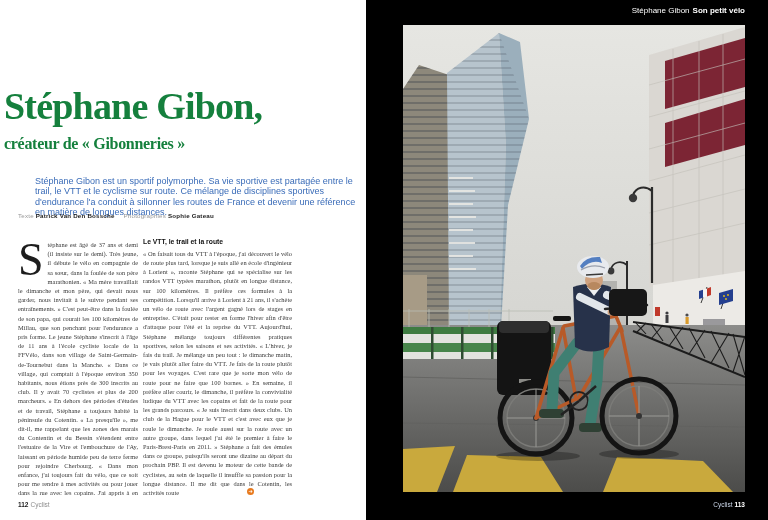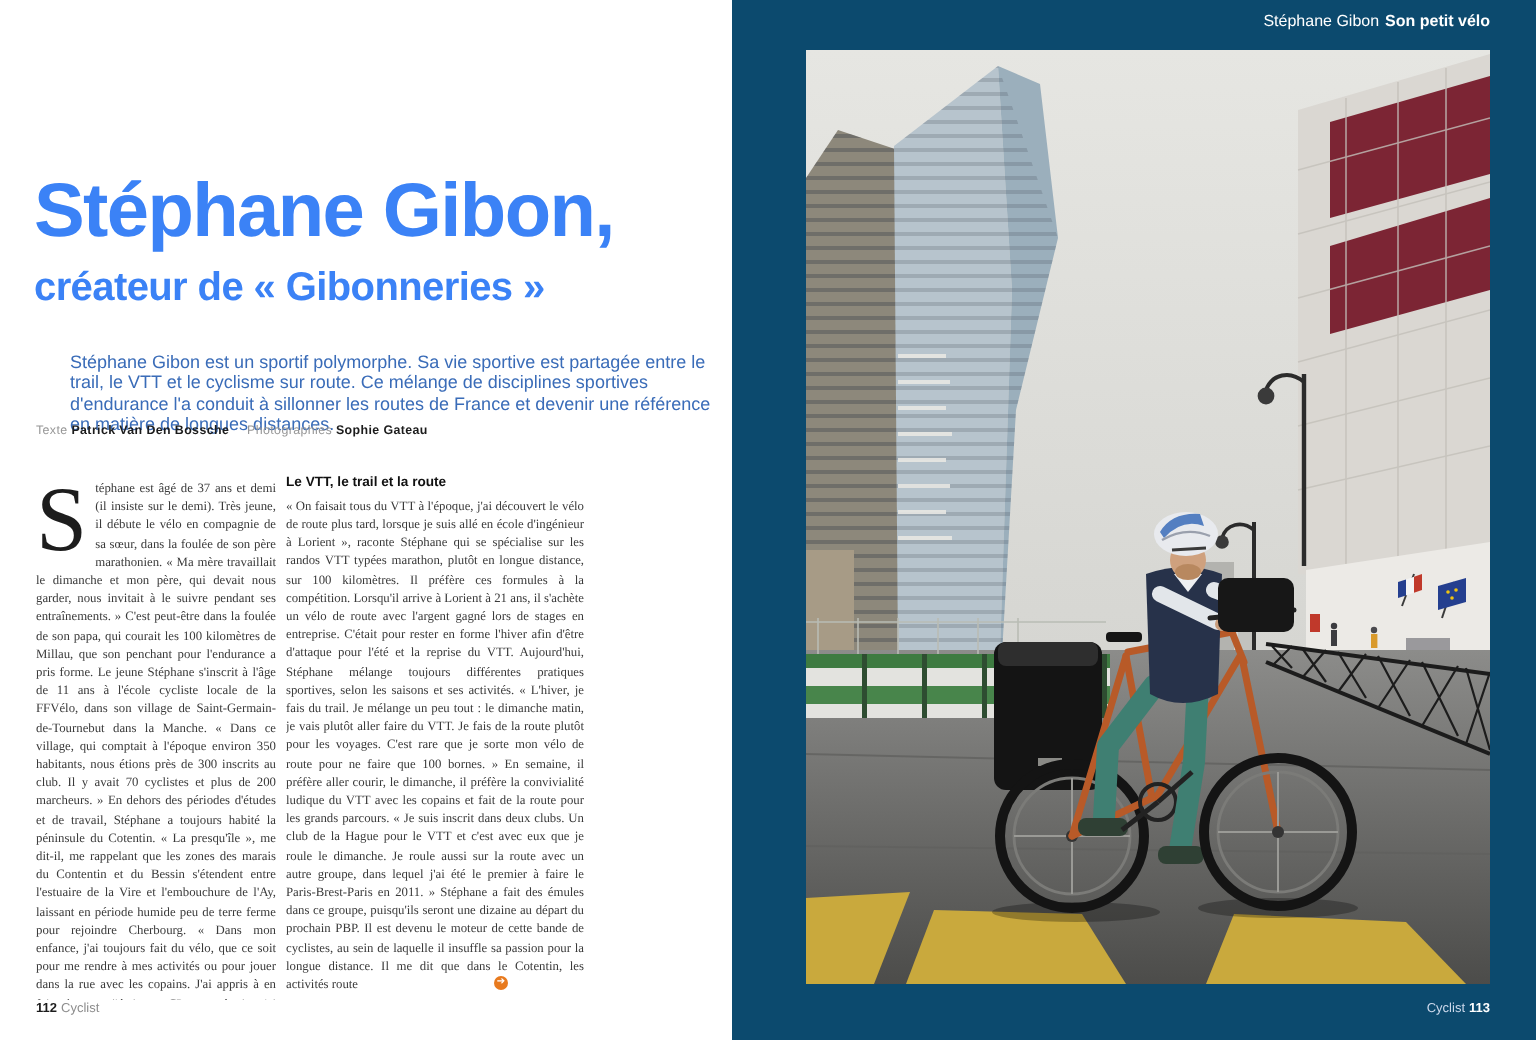--- a/index.html
+++ b/index.html
@@ -1,43 +1,43 @@
 <!DOCTYPE html>
 <html><head>
 <meta charset="utf-8">
 <style>
   html,body{margin:0;padding:0;width:768px;height:520px;overflow:hidden;background:#ffffff;
             font-family:"Liberation Sans",sans-serif;}
   .spread{position:relative;width:768px;height:520px;background:#ffffff;}
 
   
   .page-left{position:absolute;left:0;top:0;width:366px;height:520px;background:#ffffff;}
-  .headline{position:absolute;left:17px;top:86px;color:#3b82f6;font-family:Liberation Sans, sans-serif;}
+  .headline{position:absolute;left:4px;top:86px;color:#15803d;font-family:Liberation Serif, serif;}
   .headline-1{margin:0;font-size:38px;line-height:40px;font-weight:700;letter-spacing:-0.8px;}
-  .headline-2{margin:5px 0 0 0;font-size:20px;line-height:26px;font-weight:700;letter-spacing:-0.3px;}
+  .headline-2{margin:5px 0 0 0;font-size:16px;line-height:26px;font-weight:700;letter-spacing:-0.3px;}
   .standfirst{position:absolute;left:18px;top:167px;width:324px;font-size:9px;line-height:10.4px;
               color:#3a6cb8;margin-left:17px;}
   .byline{position:absolute;left:18px;top:212px;font-size:6.2px;color:#979797;letter-spacing:.2px;}
   .byline .nm{color:#1c1c1c;font-weight:bold;margin-right:7px;}
   .article-col{position:absolute;font-family:"Liberation Serif",serif;font-size:6.4px;line-height:9.2px;
                text-align:justify;color:#3a3a3a;overflow:hidden;}
   #col1{left:18px;top:240px;width:120px;height:260px;}
   #col2{left:143px;top:237px;width:149px;height:263px;}
   .dropcap{float:left;font-family:"Liberation Serif",serif;font-size:46px;line-height:34px;
            padding:3px 4px 0 0;color:#1d1d1d;}
   .section-heading{font-family:"Liberation Sans",sans-serif;font-weight:bold;font-size:6.8px;
                    color:#111;margin:0 0 2.5px 0;text-align:left;}
   .cont-icon{position:absolute;left:247px;top:488px;width:7px;height:7px;border-radius:50%;
              background:#e87a1e;color:#fff;font-size:5px;line-height:7.2px;text-align:center;
              font-family:"DejaVu Sans",sans-serif;}
   .footer-left{position:absolute;left:18px;top:501px;font-size:6.5px;color:#8d8d8d;}
   .footer-left .pg{color:#1c1c1c;font-weight:bold;margin-right:2px;}
 
   
-  .page-right{position:absolute;left:366px;top:0;width:402px;height:520px;background:#0c4a6e;}
+  .page-right{position:absolute;left:366px;top:0;width:402px;height:520px;background:#000000;}
   .kicker{position:absolute;right:23px;top:6px;color:#ffffff;font-size:8px;}
   .kicker .kt{font-weight:bold;margin-left:3px;}
   .photo-frame{position:absolute;left:37px;top:25px;width:342px;height:467px;}
   .footer-right{position:absolute;right:23px;top:501px;font-size:6.5px;color:#cdd9ec;}
   .footer-right .pg{color:#ffffff;font-weight:bold;margin-left:2px;}
 </style>
 </head>
 <body>
 
 <div class="spread">

